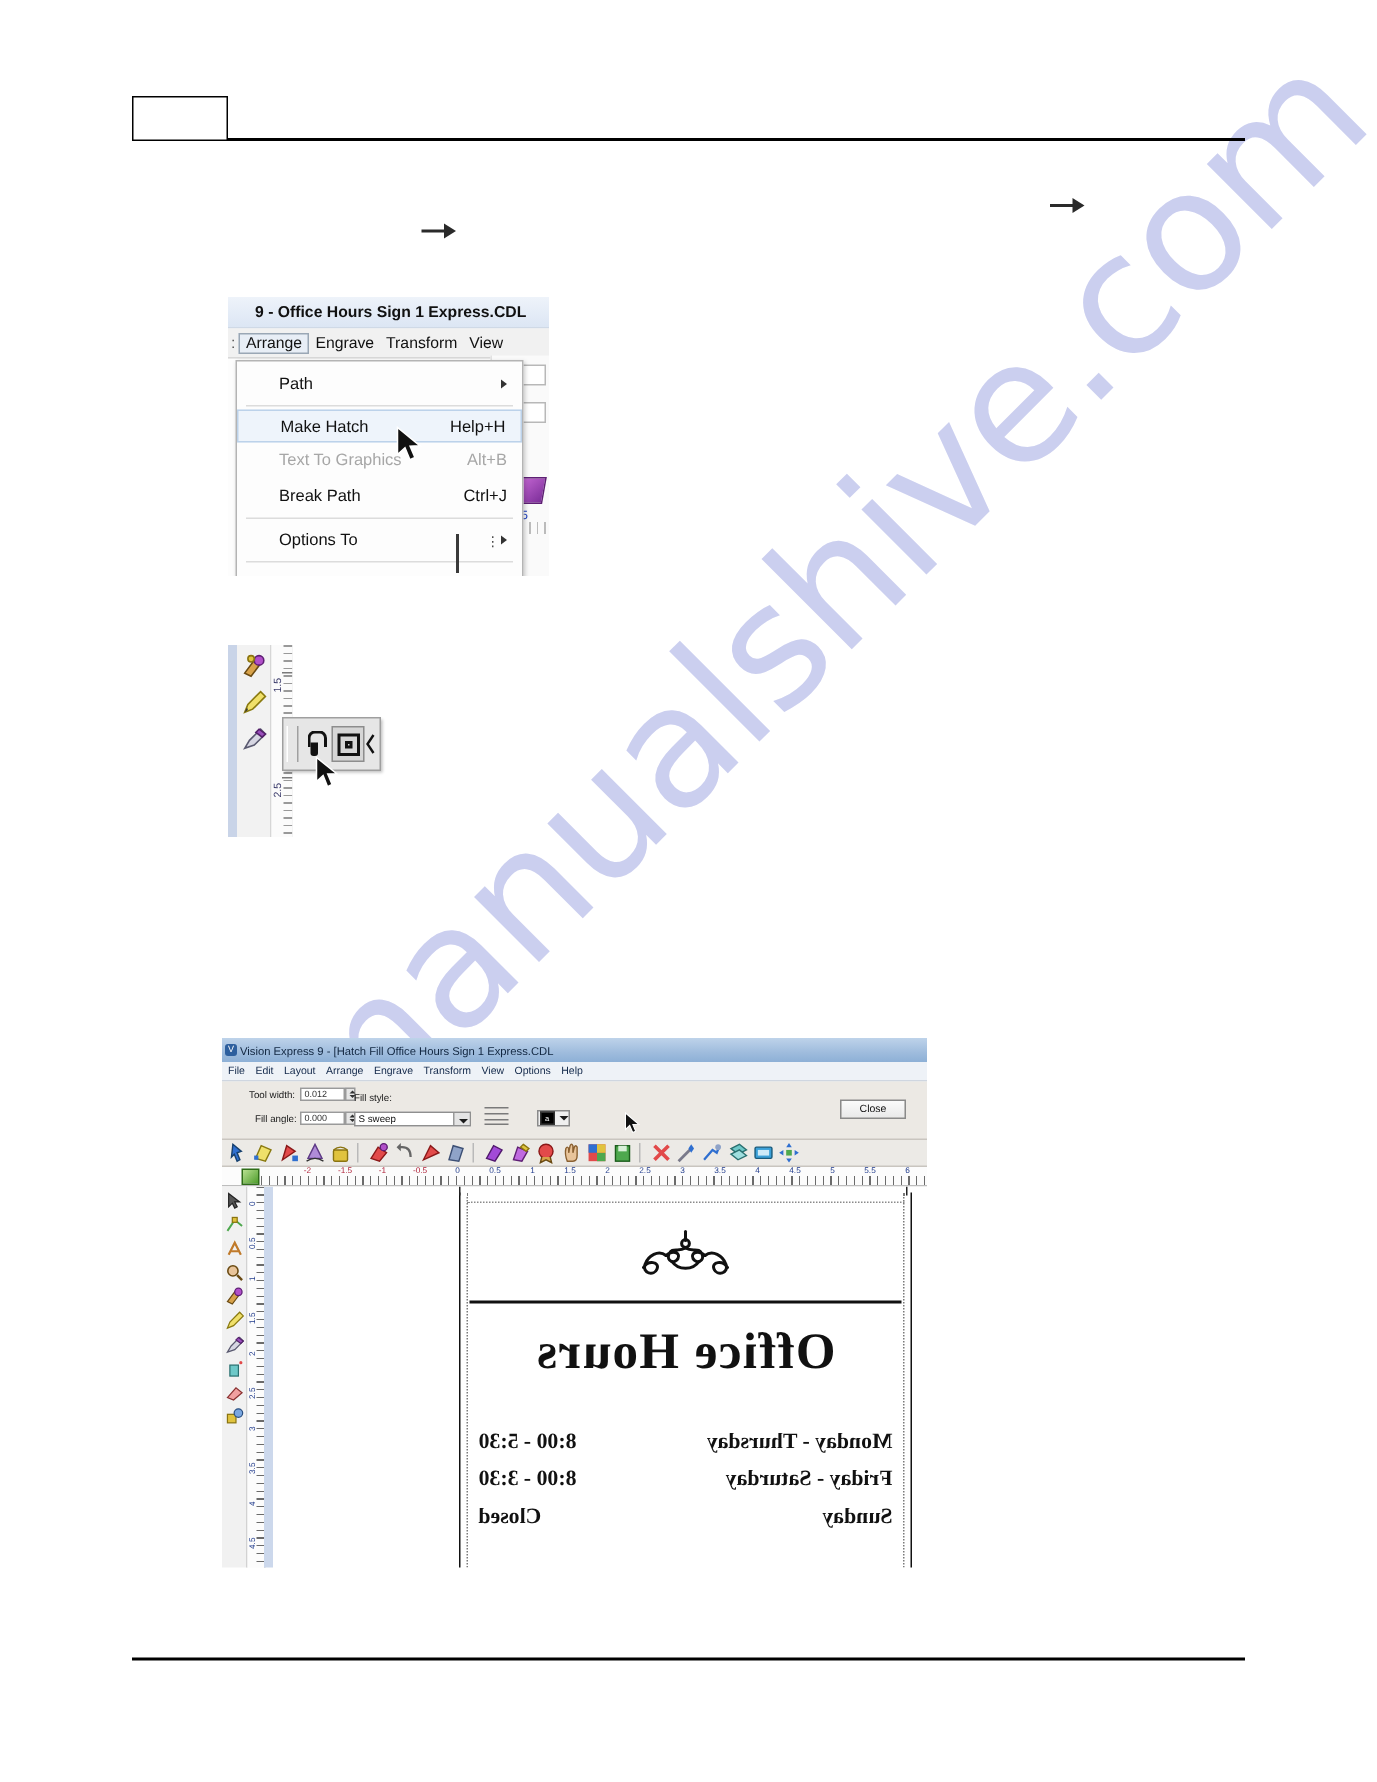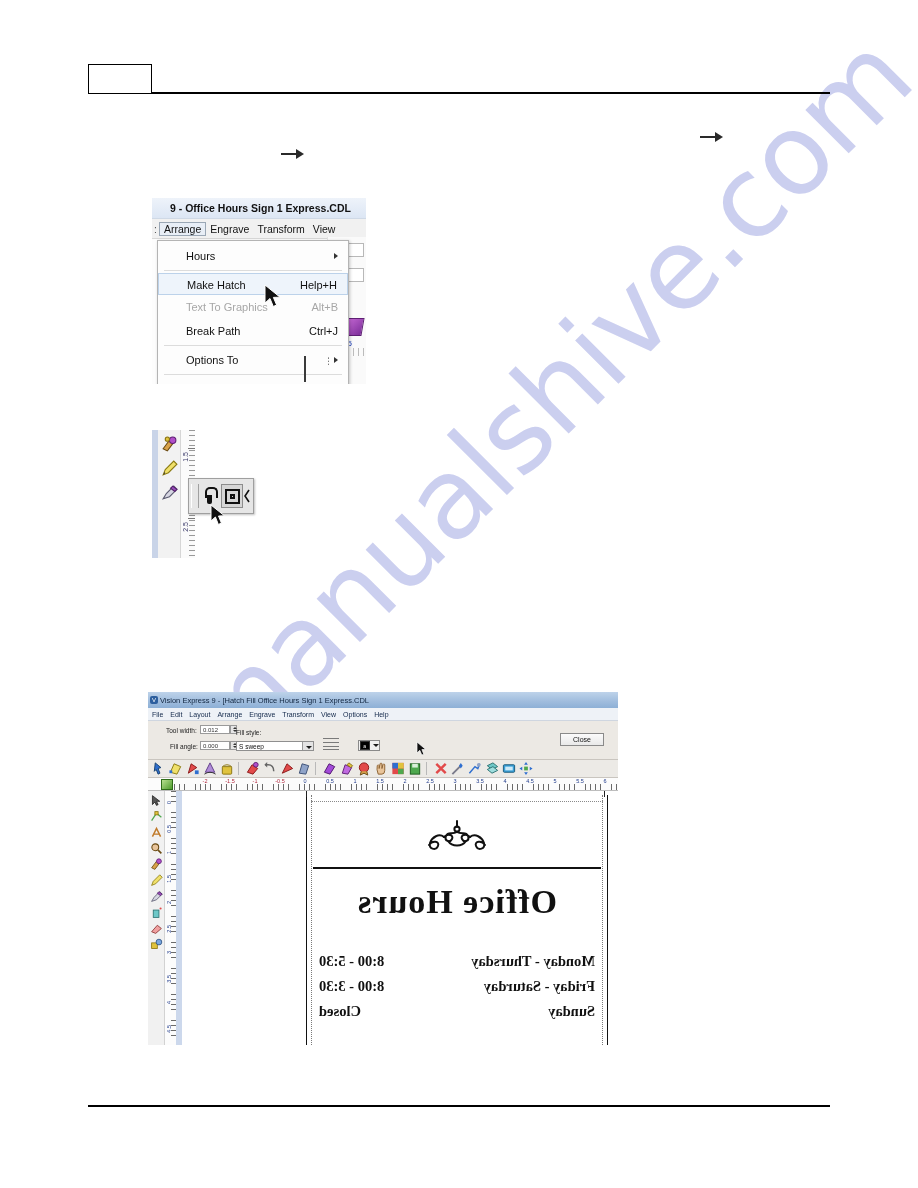--- a/index.html
+++ b/index.html
@@ -680,21 +680,21 @@
   <div class="menubar">
     <span class="colon">:</span>
     <span class="mi active">Arrange</span>
     <span class="mi">Engrave</span>
     <span class="mi">Transform</span>
     <span class="mi">View</span>
   </div>
 
   <div class="dropdown">
     <div class="dd-item">
-      <span>Hours</span>
+      <span>Path</span>
       <span class="sub"></span>
     </div>
     <div class="dd-sep"></div>
     <div class="dd-item hl">
       <span>Make Hatch</span>
       <span class="accel">Help+H</span>
     </div>
     <div class="dd-item disabled">
       <span>Text To Graphics</span>
       <span class="accel">Alt+B</span>

